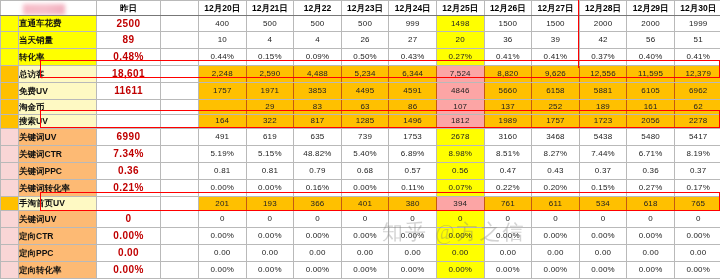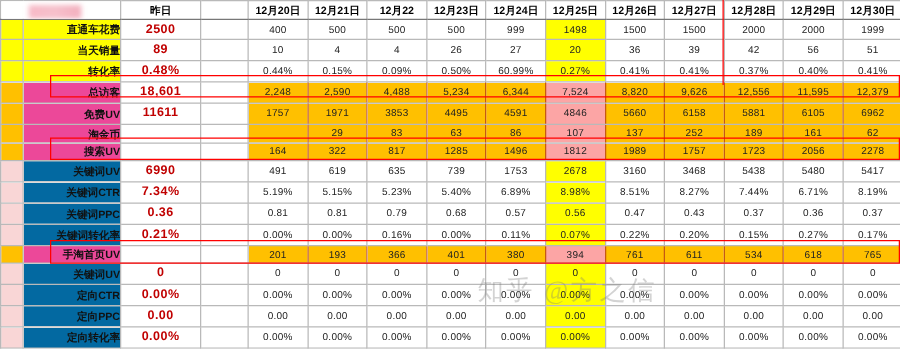--- a/index.html
+++ b/index.html
@@ -52,26 +52,26 @@
     position:absolute;left:22px;top:3px;width:42px;height:11px;
     background:linear-gradient(90deg,#f7b9c6,#f6c0cb,#f2aebd);
     filter:blur(2px);
     border-radius:1px;
   }
 
   
   td.lbl{
     font-size:8.5px;
     font-weight:bold;
-    text-align:right;
+    text-align:left;
     color:#111;
   }
   td.lbl-yellow{background:#ffff00;}
-  td.lbl-orange{background:#ec4899;}
-  td.lbl-pink{background:#0369a1;}
+  td.lbl-orange{background:#fef9c3;}
+  td.lbl-pink{background:#fdba74;}
   td.strip{border:1px solid #b9b9b9;}
   td.strip-yellow{background:#ffff00;}
   td.strip-orange{background:#ffc000;}
   td.strip-pink{background:#f9d6d6;}
 
   
   td.yest{
     color:#c00000;
     font-size:10px;
     font-weight:bold;
@@ -197,21 +197,21 @@
         </tr>
         <tr>
           <td class="strip strip-yellow"></td>
           <td class="lbl lbl-yellow">转化率</td>
           <td class="yest">0.48%</td>
           <td class="gap"></td>
           <td class="num">0.44%</td>
           <td class="num">0.15%</td>
           <td class="num">0.09%</td>
           <td class="num">0.50%</td>
-          <td class="num">60.99%</td>
+          <td class="num">0.43%</td>
           <td class="num hl">0.27%</td>
           <td class="num">0.41%</td>
           <td class="num">0.41%</td>
           <td class="num">0.37%</td>
           <td class="num">0.40%</td>
           <td class="num">0.41%</td>
         </tr>
         <tr class="row-orange">
           <td class="strip strip-orange"></td>
           <td class="lbl lbl-orange">总访客</td>
@@ -297,21 +297,21 @@
           <td class="num">5480</td>
           <td class="num">5417</td>
         </tr>
         <tr>
           <td class="strip strip-pink"></td>
           <td class="lbl lbl-pink">关键词CTR</td>
           <td class="yest">7.34%</td>
           <td class="gap"></td>
           <td class="num">5.19%</td>
           <td class="num">5.15%</td>
-          <td class="num">5.23%</td>
+          <td class="num">48.82%</td>
           <td class="num">5.40%</td>
           <td class="num">6.89%</td>
           <td class="num hl">8.98%</td>
           <td class="num">8.51%</td>
           <td class="num">8.27%</td>
           <td class="num">7.44%</td>
           <td class="num">6.71%</td>
           <td class="num">8.19%</td>
         </tr>
         <tr>

